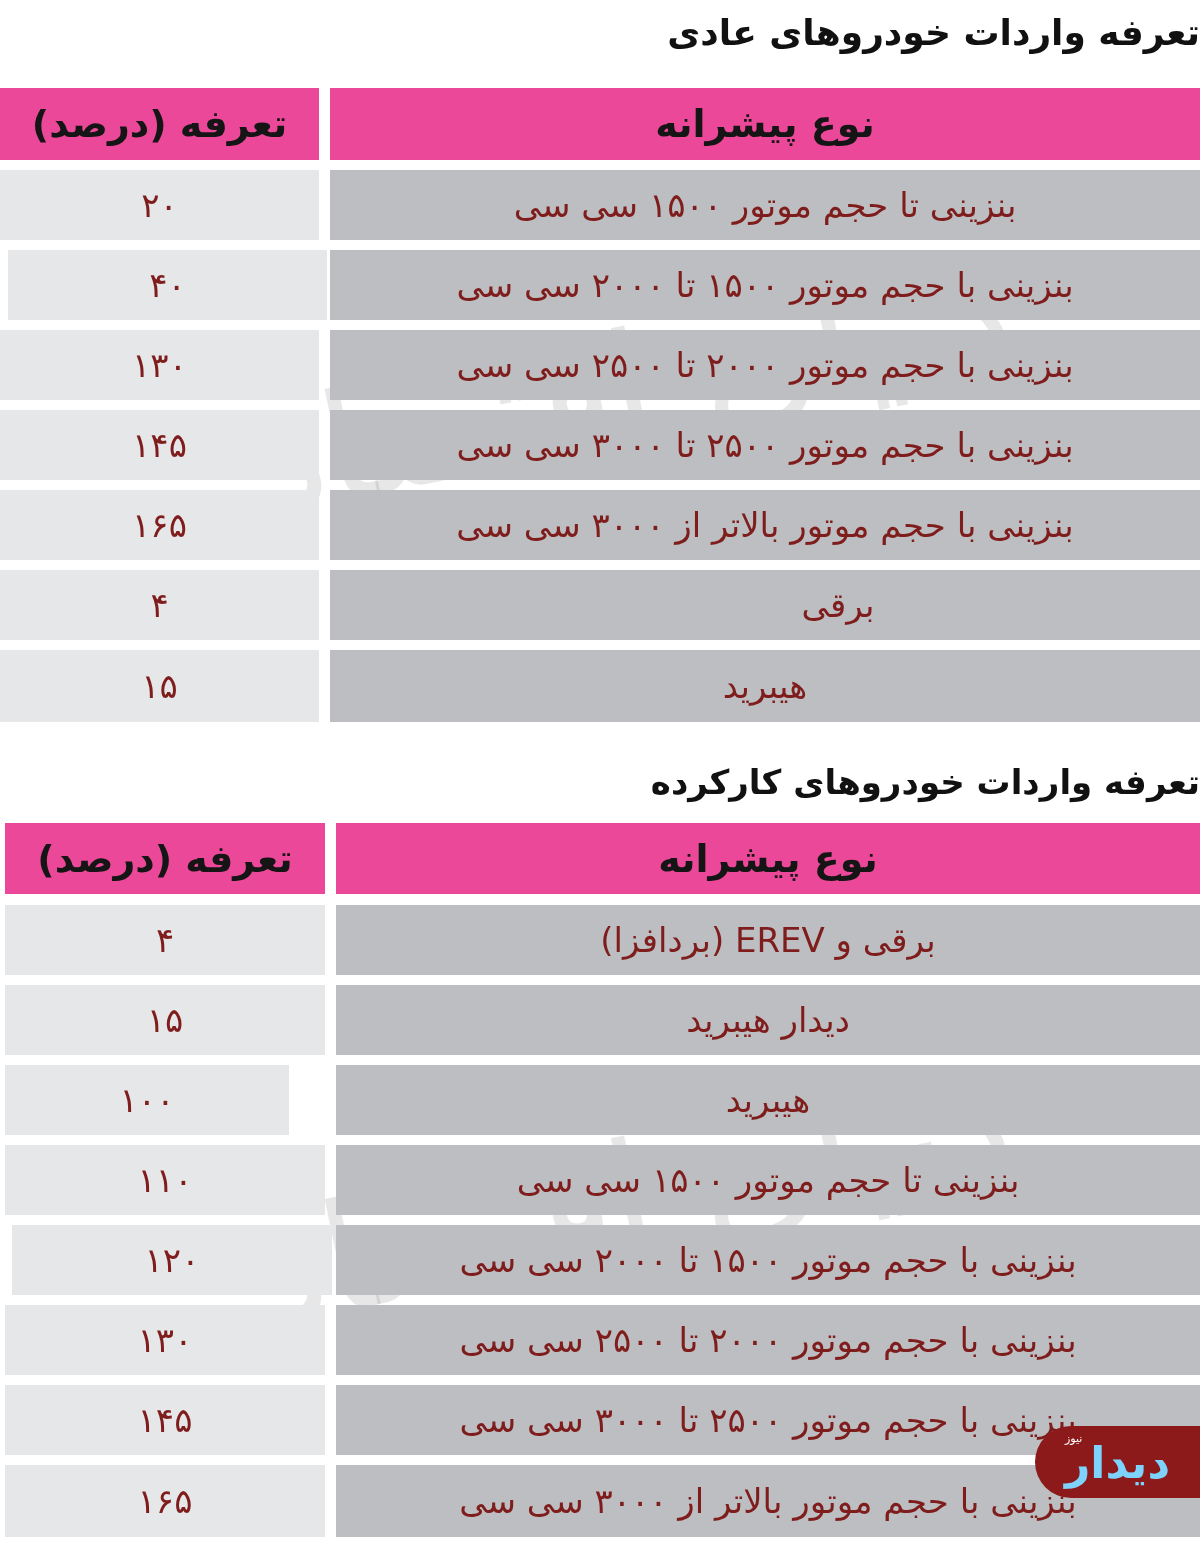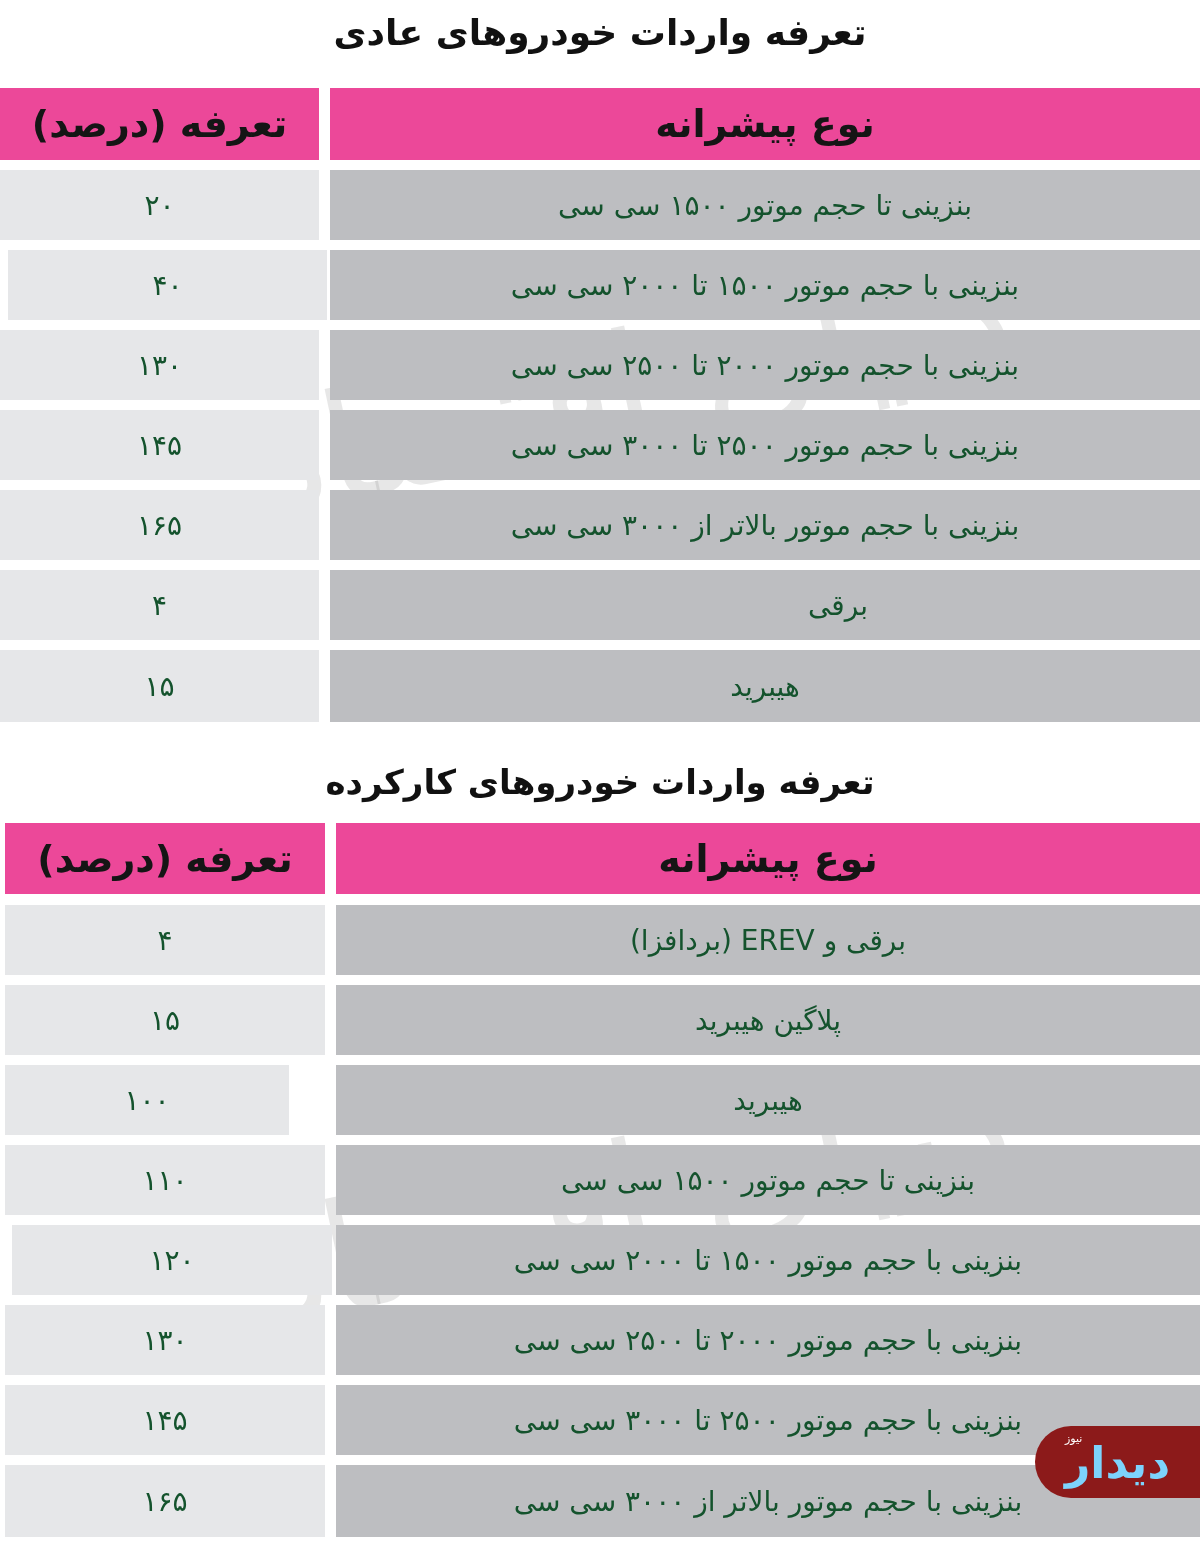--- a/index.html
+++ b/index.html
@@ -1,27 +1,27 @@
 <!DOCTYPE html>
 <html><head>
   <meta charset="utf-8">
   <style>
     * { box-sizing: border-box; margin: 0; padding: 0; }
     html, body { width: 1200px; height: 1547px; background: #ffffff; overflow: hidden; }
     body { position: relative; font-family: "DejaVu Sans", sans-serif; color: #1a1a1a; direction: rtl; }
     .title {
-      position: absolute; left: 0; width: 1200px; text-align: center;
+      position: absolute; left: 0; width: 1200px; text-align: right;
       font-weight: bold; font-size: 36px; color: #111;
     }
     .table { position: absolute; }
     .row { position: absolute; left: 0; height: 70px; display: block; }
     .cell {
       position: absolute; top: 0; height: 100%;
       display: flex; align-items: center; justify-content: center;
-      font-size: 28px; color: #14532d; white-space: nowrap;
+      font-size: 34px; color: #7f1d1d; white-space: nowrap;
     }
     .hdr .cell { background: #ec4899; font-weight: bold; font-size: 38px; color: #151515; }
     .data .cell.val { background: #e6e7e9; }
     .data .cell.name { background: #bdbec1; }
     .watermark {
       position: absolute; font-family: "DejaVu Serif", serif; font-size: 150px;
       color: rgba(120,120,120,0.18); transform: rotate(-12deg); pointer-events: none;
       white-space: nowrap; direction: rtl;
     }
     .logo {
@@ -78,21 +78,21 @@
 <div class="table" style="left:0; top:823px; width:1200px; height:720px;">
   <div class="row hdr" style="top:0; width:1200px; height:71px;">
     <div class="cell" style="left:336px; width:864px;">نوع پیشرانه</div>
     <div class="cell" style="left:5px; width:320px;">تعرفه (درصد)</div>
   </div>
   <div class="row data" style="top:82px; width:1200px;">
     <div class="cell name" style="left:336px; width:864px;">برقی و EREV (بردافزا)</div>
     <div class="cell val" style="left:5px; width:320px;">۴</div>
   </div>
   <div class="row data" style="top:162px; width:1200px;">
-    <div class="cell name" style="left:336px; width:864px;">پلاگین هیبرید</div>
+    <div class="cell name" style="left:336px; width:864px;">دیدار هیبرید</div>
     <div class="cell val" style="left:5px; width:320px;">۱۵</div>
   </div>
   <div class="row data" style="top:242px; width:1200px;">
     <div class="cell name" style="left:336px; width:864px;">هیبرید</div>
     <div class="cell val" style="left:5px; width:284px;">۱۰۰</div>
   </div>
   <div class="row data" style="top:322px; width:1200px;">
     <div class="cell name" style="left:336px; width:864px;">بنزینی تا حجم موتور ۱۵۰۰ سی سی</div>
     <div class="cell val" style="left:5px; width:320px;">۱۱۰</div>
   </div>

